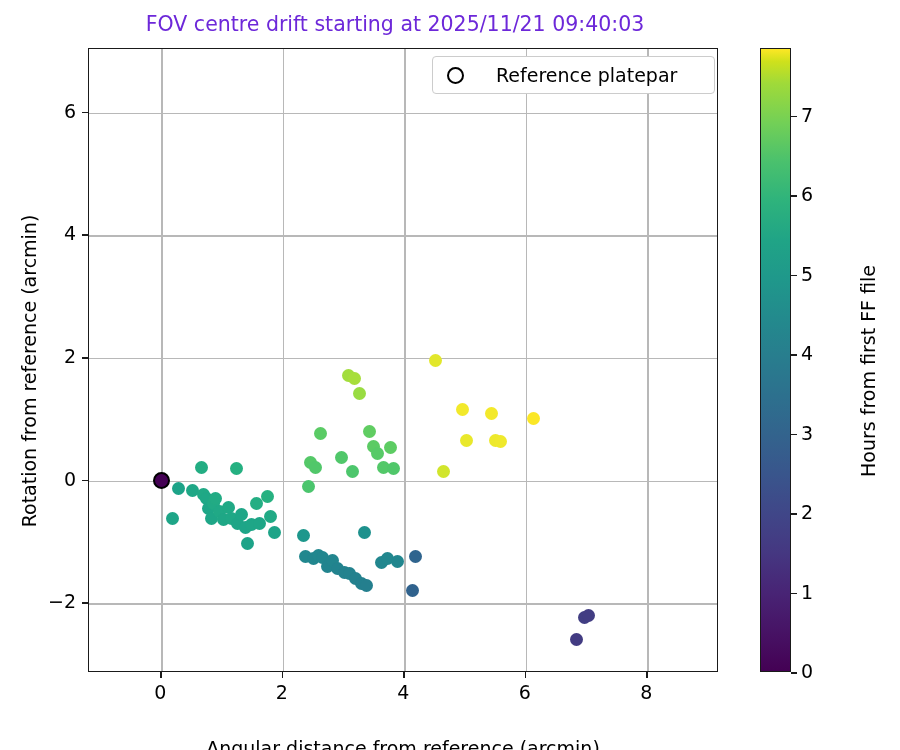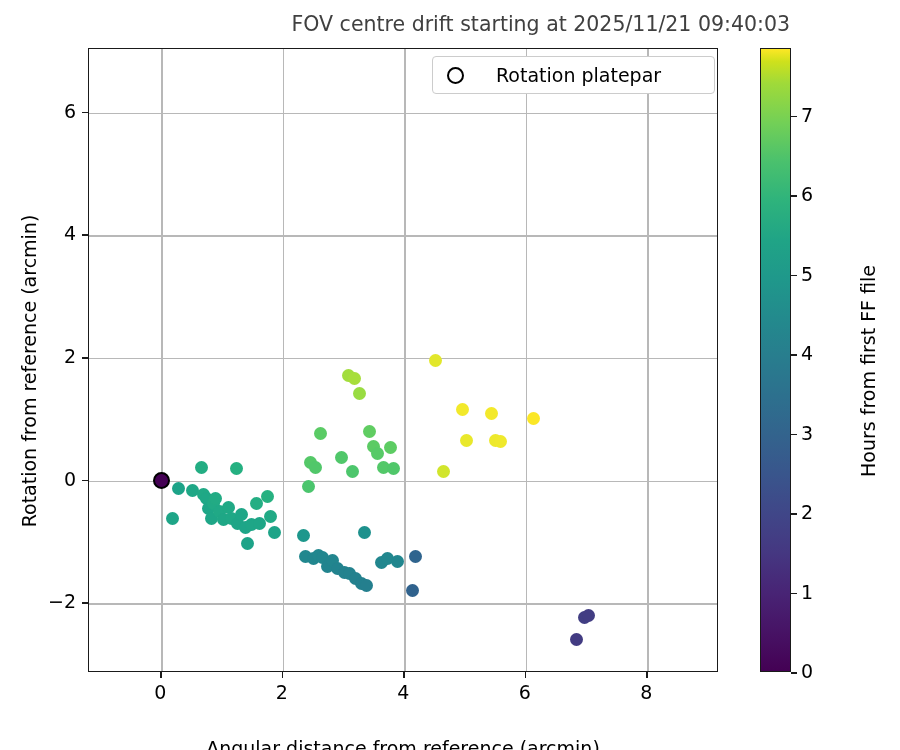--- a/index.html
+++ b/index.html
@@ -19,23 +19,23 @@
     position: absolute;
     left: 0; top: 0;
     width: 900px;
     height: 750px;
   }
   #chart-title {
     position: absolute;
     left: 0;
     top: 12px;
     width: 790px;
-    text-align: right;
+    text-align: center;
     font-size: 20.5px;
-    color: #404040;
+    color: #6d28d9;
     letter-spacing: 0px;
     white-space: nowrap;
   }
   
   #plot-area {
     position: absolute;
     left: 88px;
     top: 48px;
     width: 630px;
     height: 624px;
@@ -343,21 +343,21 @@
       <div class="ticklabel-y" style="top: 234.342px;">4</div>
       <div class="tick-y" style="top: 111.749px;"></div>
       <div class="ticklabel-y" style="top: 111.749px;">6</div>
     </div>
 
   <div id="xlabel">Angular distance from reference (arcmin)</div>
   <div id="ylabel">Rotation from reference (arcmin)</div>
 
   <div id="legend">
     <span id="legend-marker"></span>
-    <span id="legend-label">Rotation platepar</span>
+    <span id="legend-label">Reference platepar</span>
   </div>
 
   <div id="colorbar-wrap">
     <div id="colorbar-gradient"></div>
   </div>
   <div id="cb-ticks">
       <div class="cb-tick" style="left: 791px; top: 672px;"></div>
       <div class="cb-ticklabel" style="left: 801px; top: 672px;">0</div>
       <div class="cb-tick" style="left: 791px; top: 592.51px;"></div>
       <div class="cb-ticklabel" style="left: 801px; top: 592.51px;">1</div>

